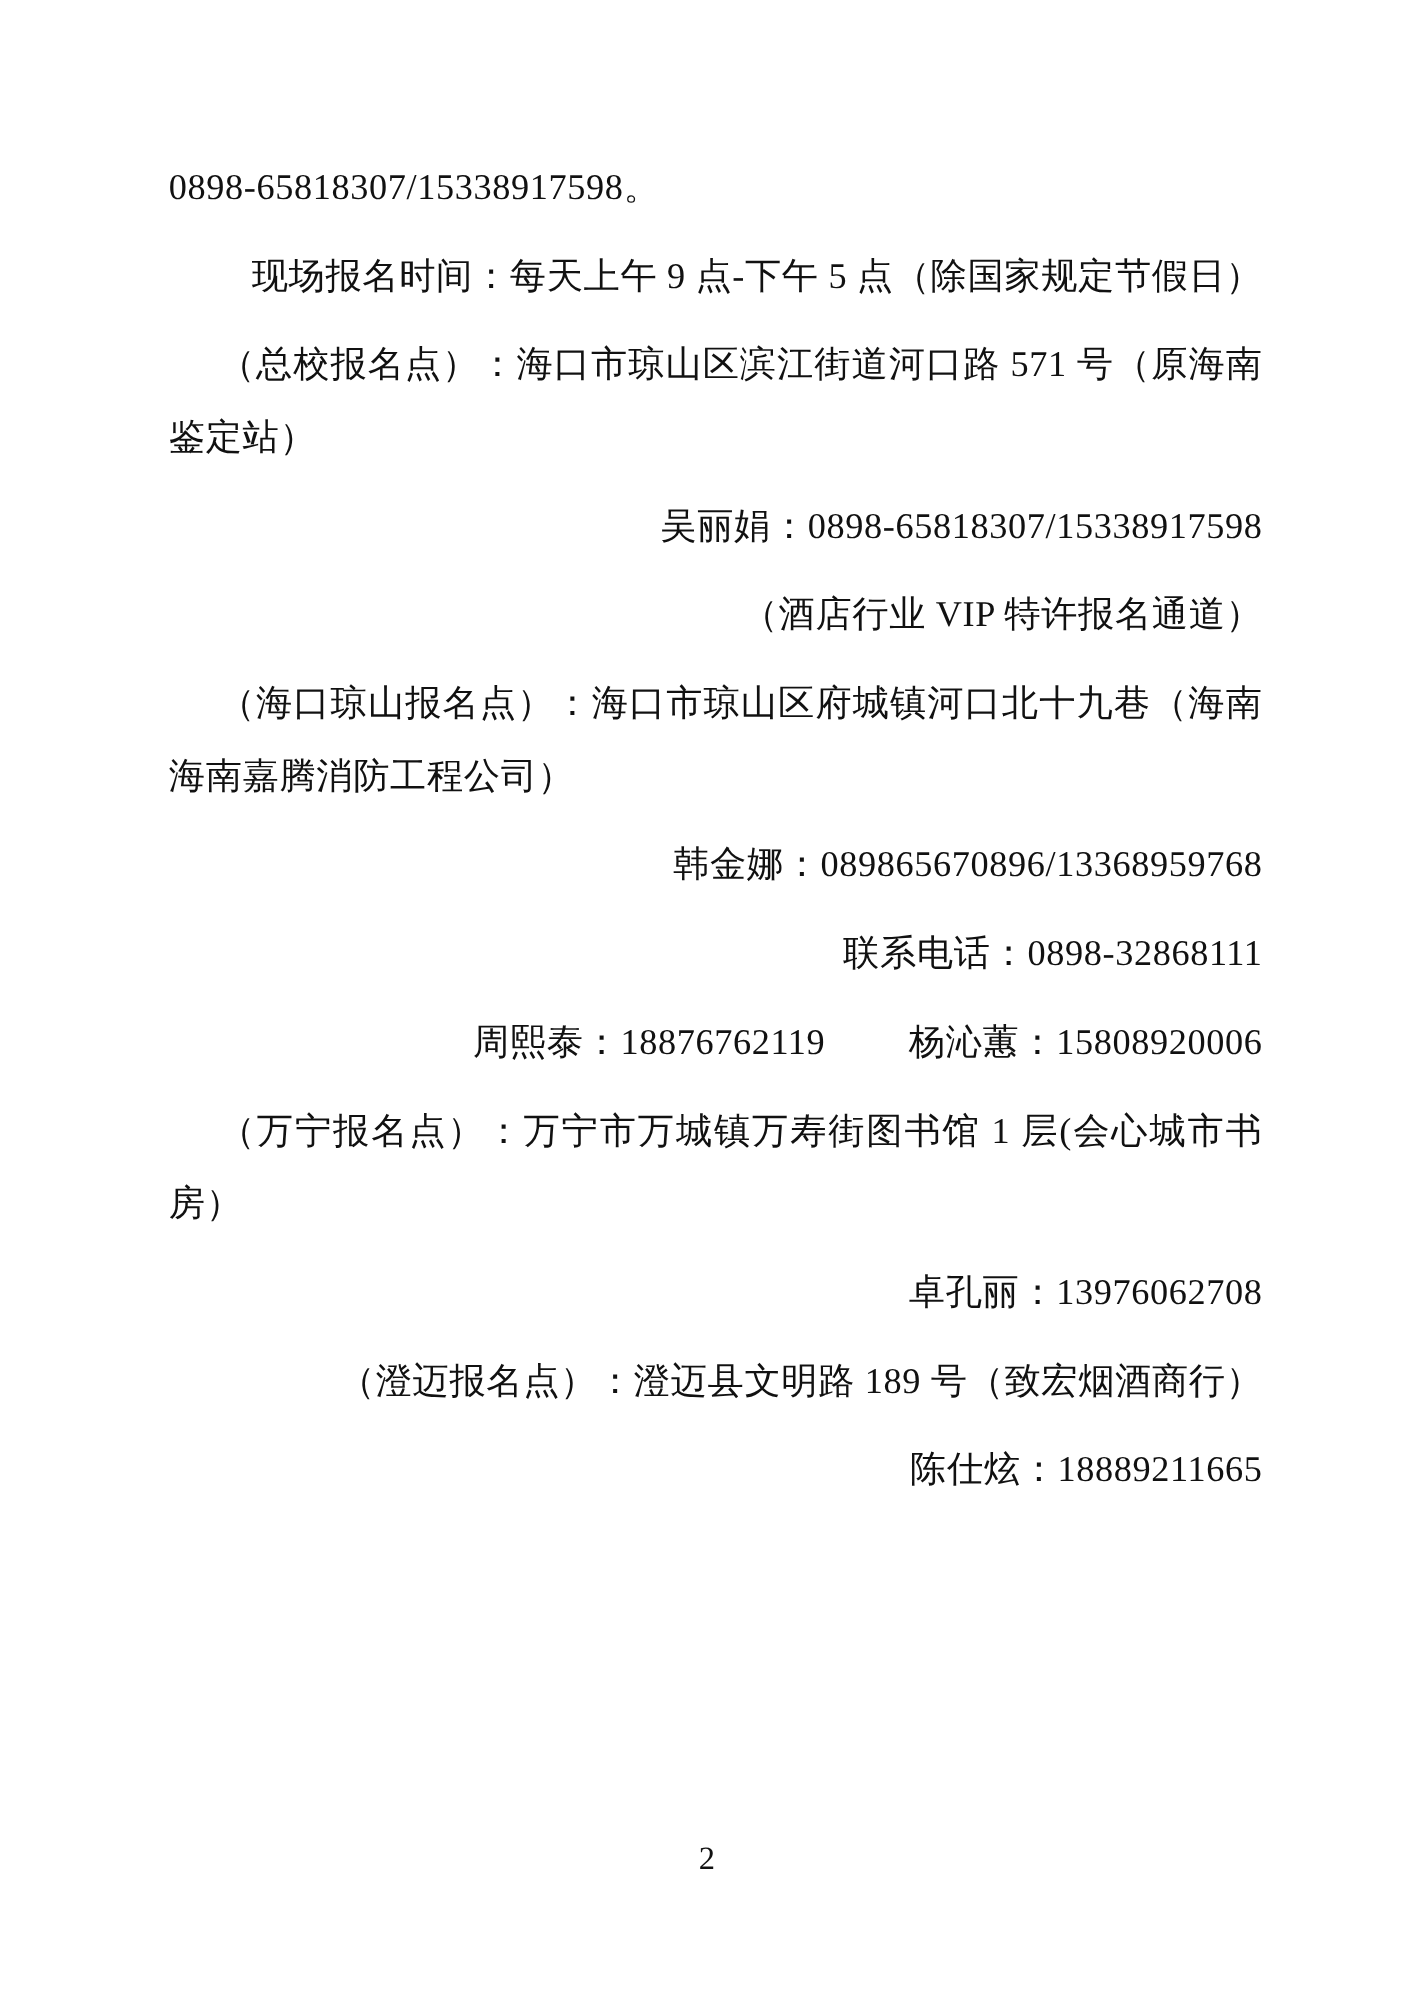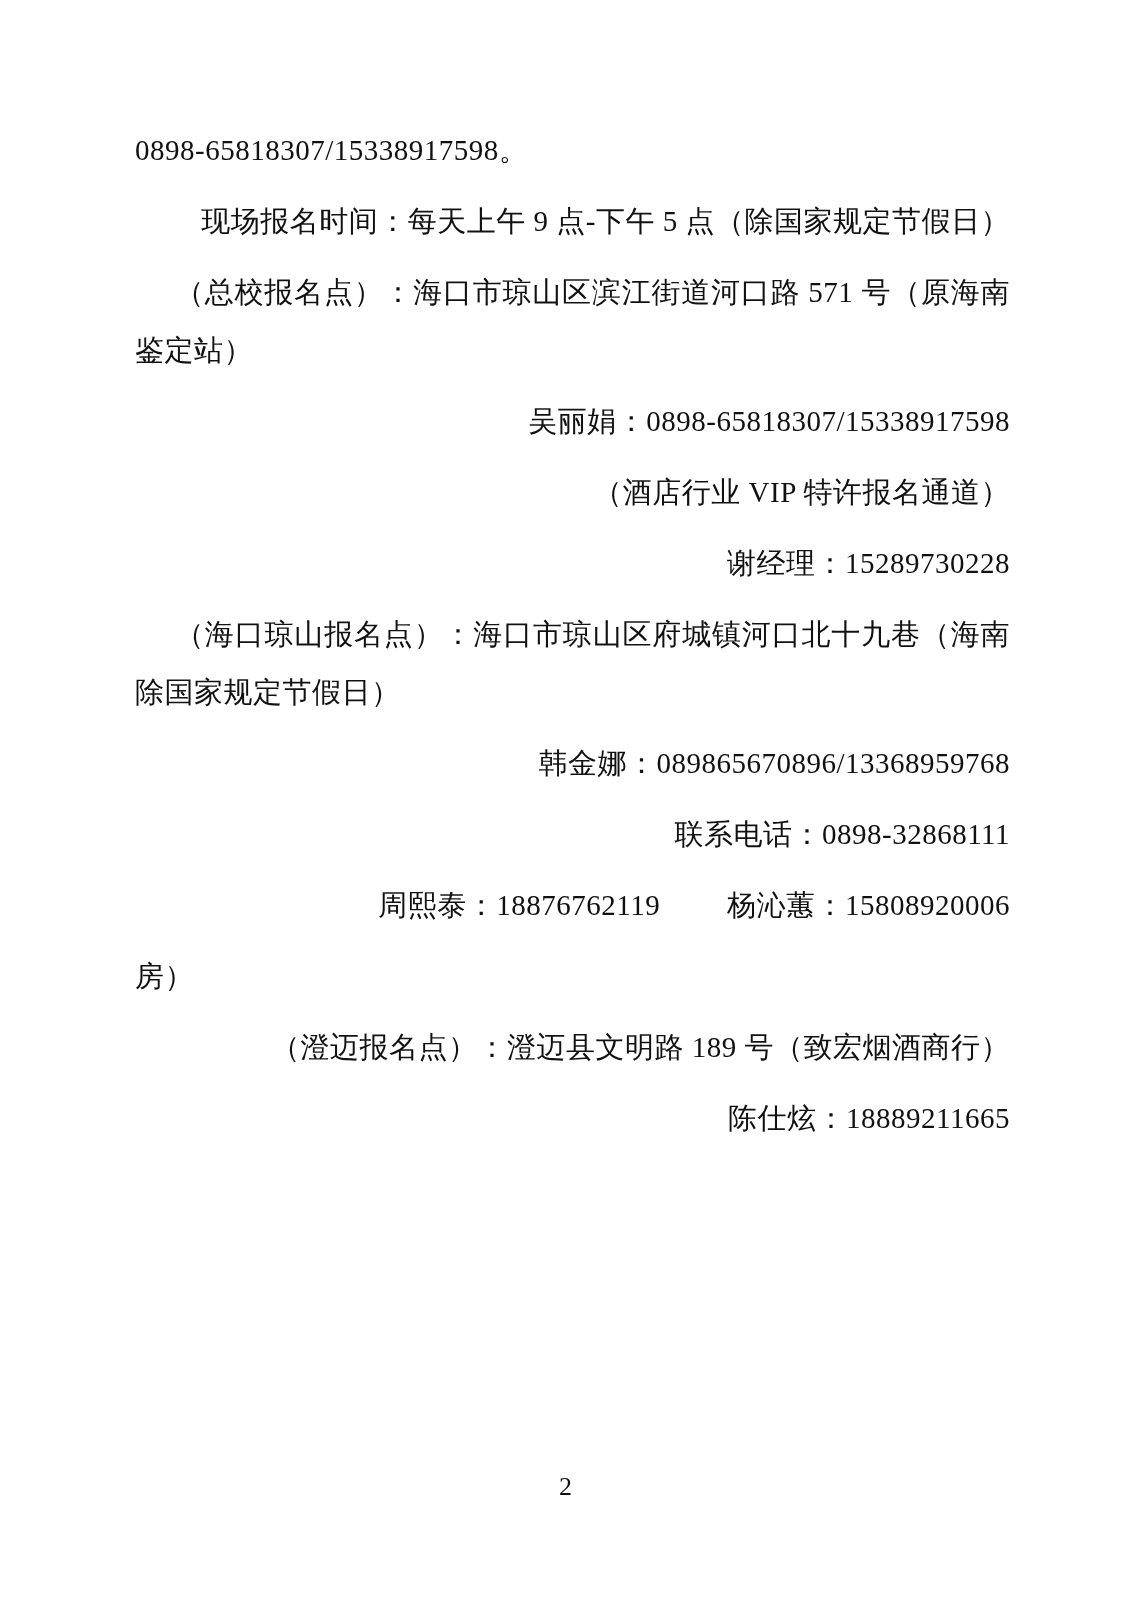--- a/index.html
+++ b/index.html
@@ -67,37 +67,38 @@
         <div class="line indent full">（总校报名点）：海口市琼山区滨江街道河口路 571 号（原海南</div>
         <div class="line">鉴定站）</div>
       </div>
       <div class="paragraph">
         <div class="line indent">吴丽娟：0898-65818307/15338917598</div>
       </div>
       <div class="paragraph">
         <div class="line indent">（酒店行业 VIP 特许报名通道）</div>
       </div>
       <div class="paragraph">
-        <div class="line indent">谢经理：15289730228</div>
-      </div>
-      <div class="paragraph">
         <div class="line indent full">（海口琼山报名点）：海口市琼山区府城镇河口北十九巷（海南</div>
-        <div class="line">除国家规定节假日）</div>
+        <div class="line">海南嘉腾消防工程公司）</div>
       </div>
       <div class="paragraph">
         <div class="line indent">韩金娜：089865670896/13368959768</div>
       </div>
       <div class="paragraph">
         <div class="line indent">联系电话：0898-32868111</div>
       </div>
       <div class="paragraph">
         <div class="line indent">周熙泰：18876762119　　 杨沁蕙：15808920006</div>
       </div>
       <div class="paragraph">
+        <div class="line indent full">（万宁报名点）：万宁市万城镇万寿街图书馆 1 层(会心城市书</div>
         <div class="line">房）</div>
+      </div>
+      <div class="paragraph">
+        <div class="line indent">卓孔丽：13976062708</div>
       </div>
       <div class="paragraph">
         <div class="line indent">（澄迈报名点）：澄迈县文明路 189 号（致宏烟酒商行）</div>
       </div>
       <div class="paragraph">
         <div class="line indent">陈仕炫：18889211665</div>
       </div>
     </div>
   <div class="page-footer">
     <span class="page-number">2</span>

